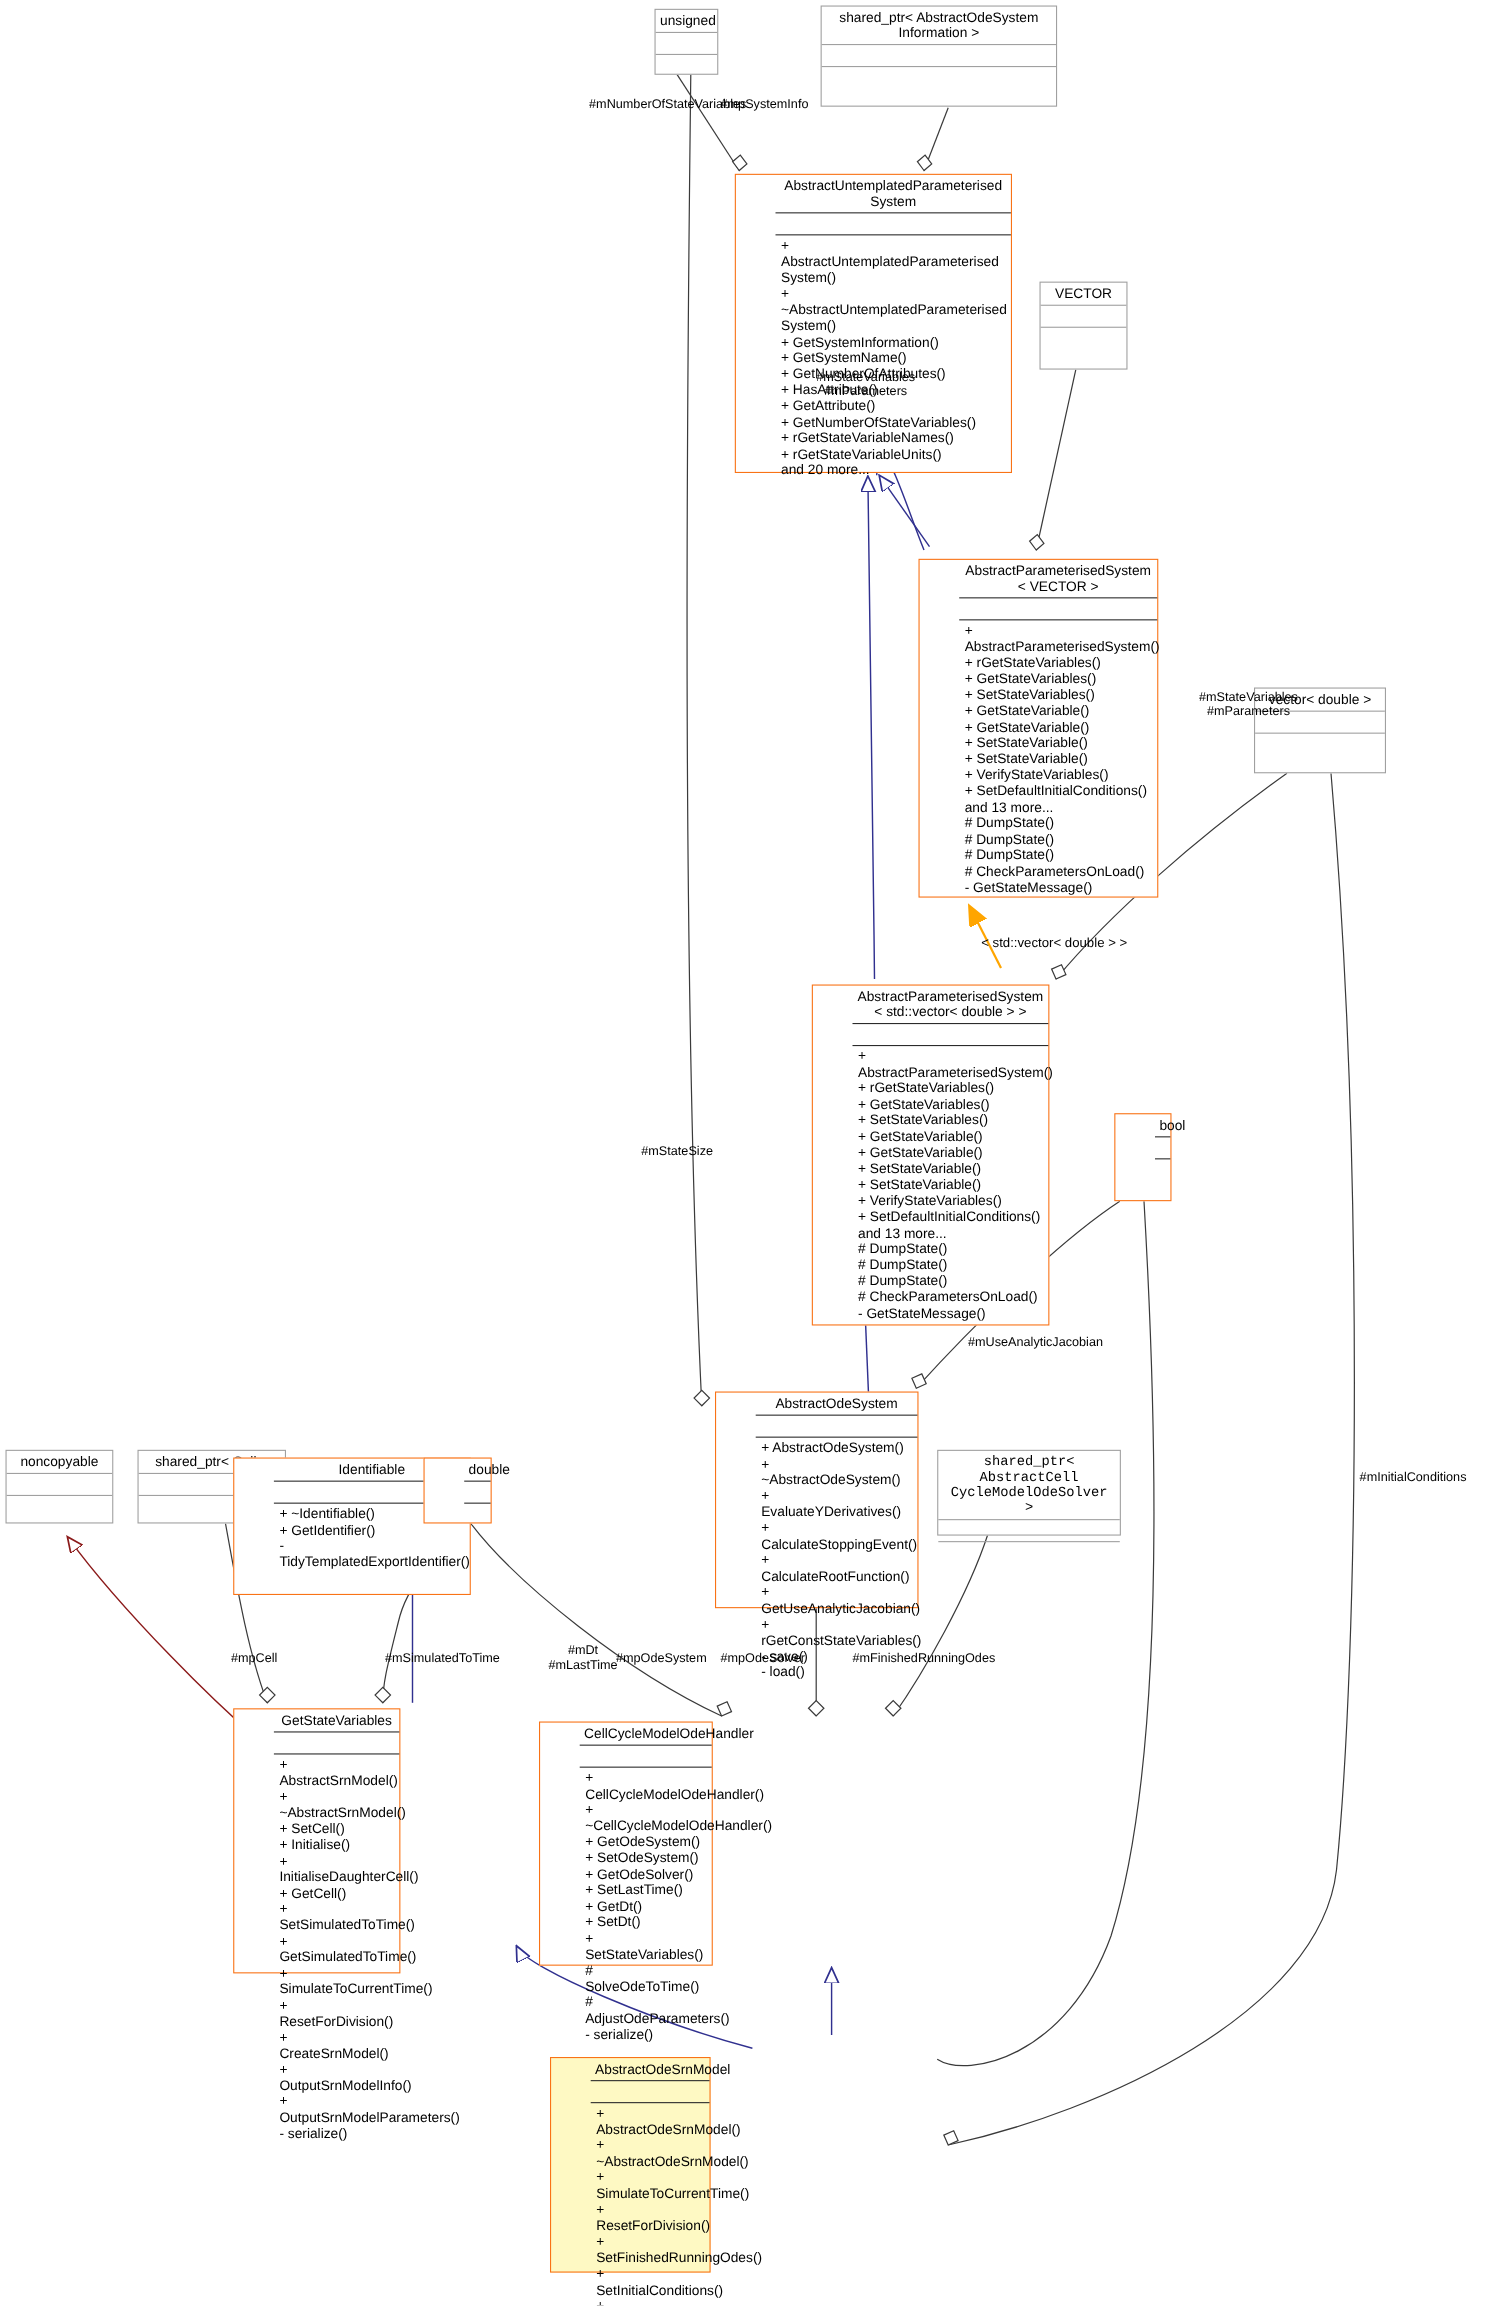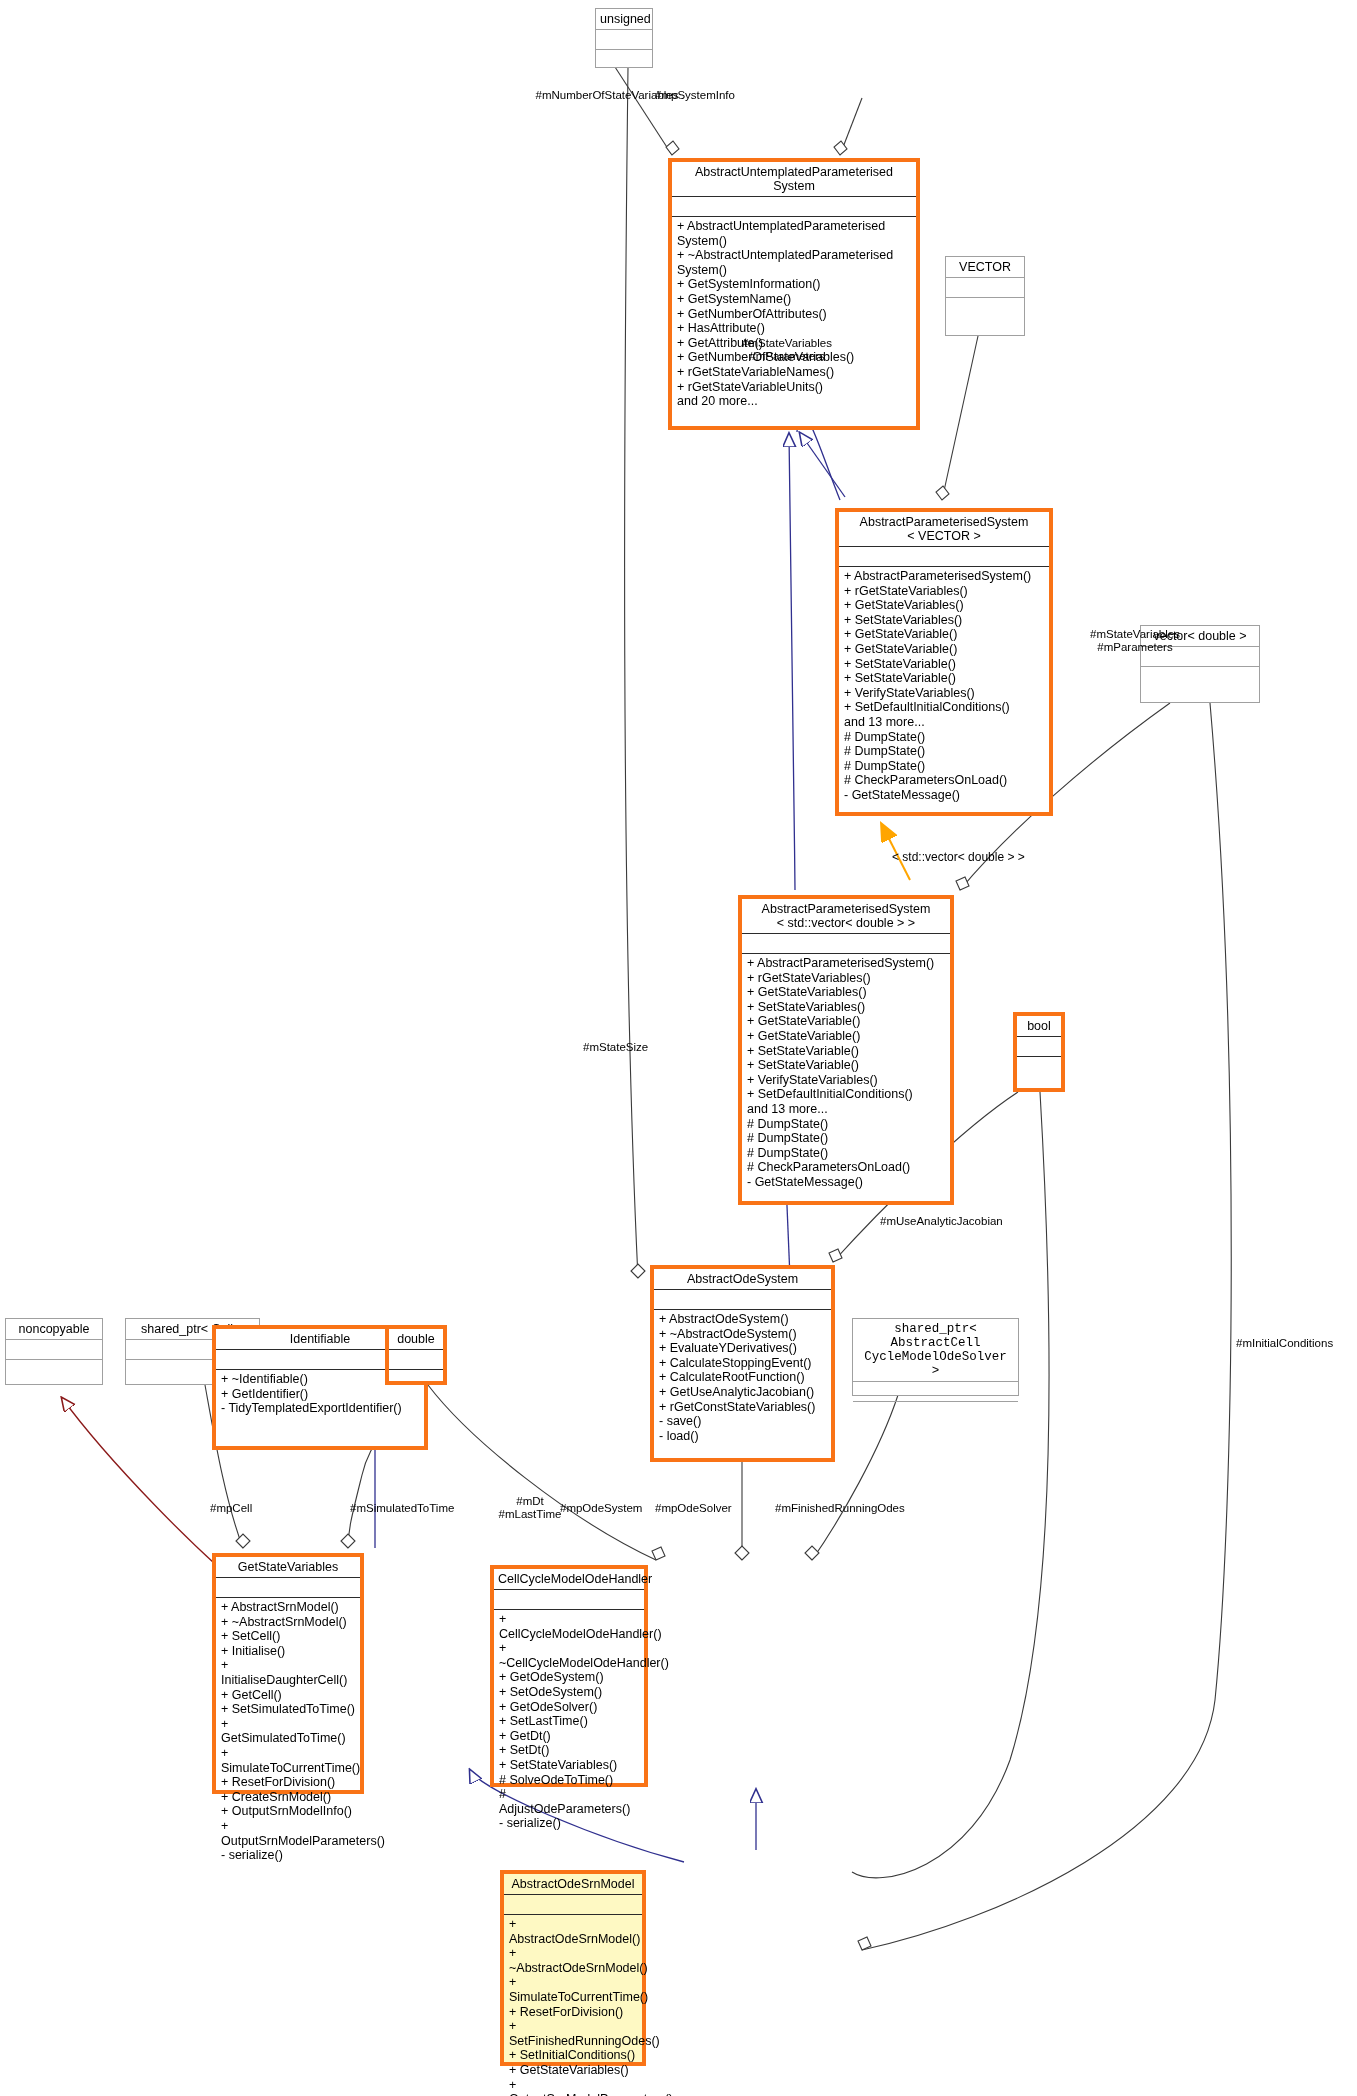--- a/index.html
+++ b/index.html
@@ -23,21 +23,22 @@
     pointer-events: none;
   }
   .node {
     position: absolute;
     box-sizing: border-box;
     background: #ffffff;
     border: 1px solid #a0a0a0;
     z-index: 5;
   }
   .node.strong {
-    border: 4px solid #f97316;
+    border: 1px solid #f97316;
+    padding-left: 36px;
   }
   .node.filled {
     background: #fef9c3;
   }
   .node .title {
     text-align: center;
     font-size: 12.5px;
     color: #000000;
     padding: 3px 4px 3px 4px;
     line-height: 14px;
@@ -152,20 +153,26 @@
 
     <path d="M 910,880 L 882,825" stroke="#ffa500" stroke-width="2" fill="none" marker-end="url(#arrow-orange)"></path>
   </svg>
 
   <div class="node" style="left:595px; top:8px; width:58px; height:60px;">
     <div class="title">unsigned</div>
     <div class="attrs sep"></div>
     <div class="methods sep"></div>
   </div>
 
+  <div class="node" style="left:746px; top:5px; width:215px; height:92px;">
+    <div class="title">shared_ptr&lt; AbstractOdeSystem
+Information &gt;</div>
+    <div class="attrs sep"></div>
+    <div class="methods sep"></div>
+  </div>
 
   <div class="node strong" style="left:668px; top:158px; width:252px; height:272px;">
     <div class="title">AbstractUntemplatedParameterised
 System</div>
     <div class="attrs sep"></div>
     <div class="methods sep">+ AbstractUntemplatedParameterised
 System()
 + ~AbstractUntemplatedParameterised
 System()
 + GetSystemInformation()

